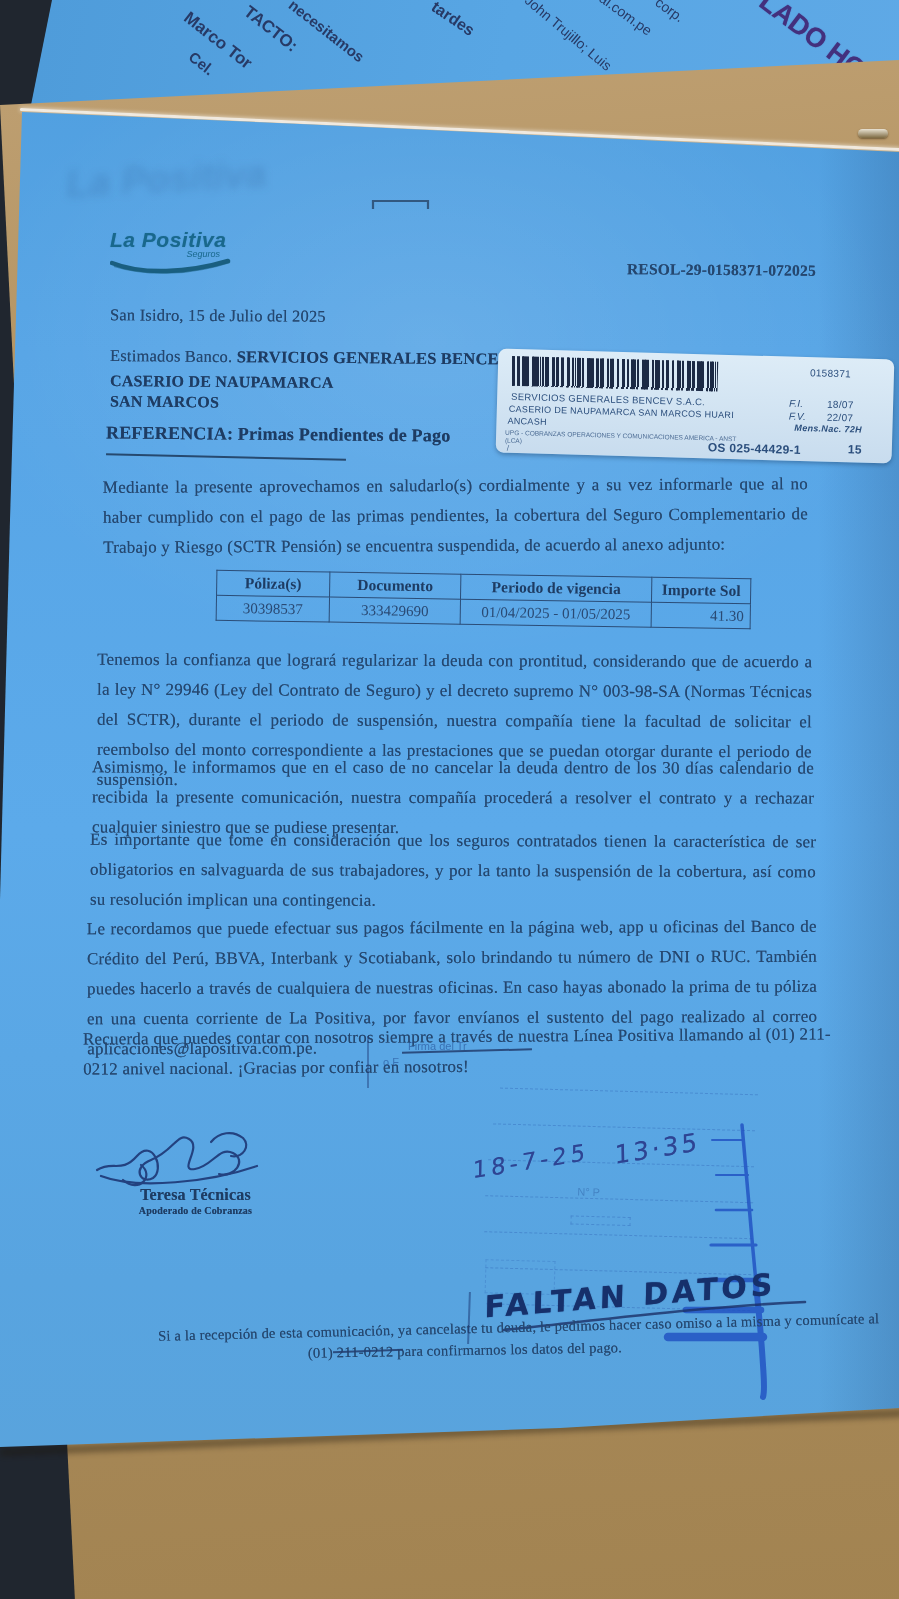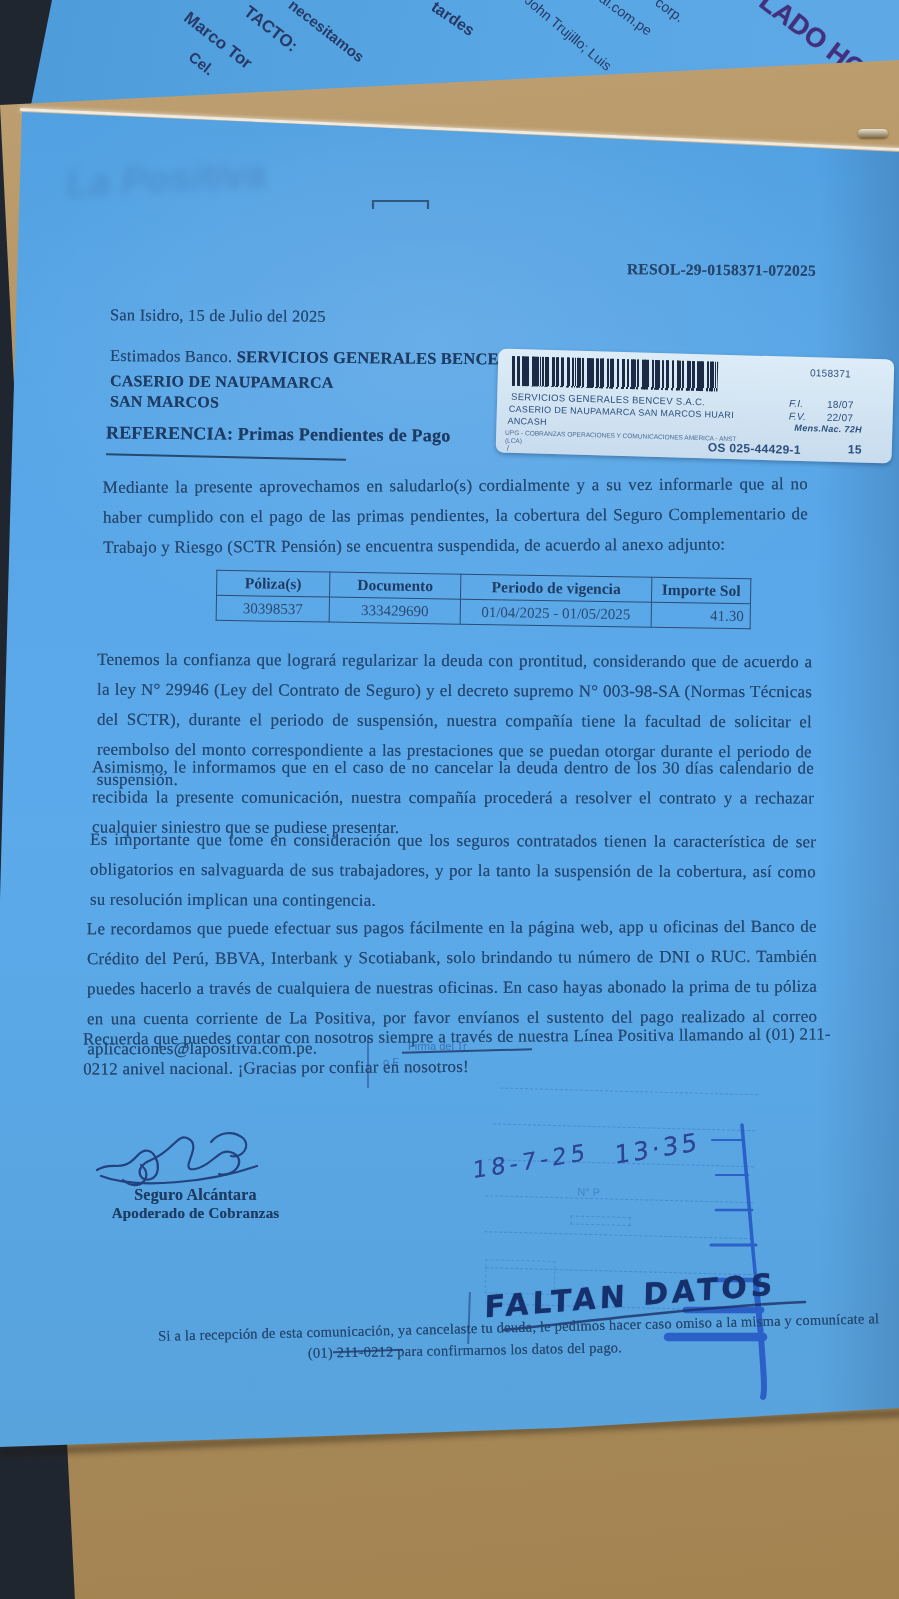--- a/index.html
+++ b/index.html
@@ -109,20 +109,28 @@
   <div class="page-rim"></div>
 
   <div class="letter">
 
     <div class="abs ghost-logo" style="left:66px;top:158px;">La Positiva</div>
 
     <svg class="abs" style="left:370px;top:198px;" width="62" height="13" viewBox="0 0 62 13">
       <path d="M3,11 L3,3 L58,3 L58,11" fill="none" stroke="#2a4a6e" stroke-width="2.2" opacity=".85"></path>
     </svg>
 
+    <div class="abs" style="left:110px;top:228px;">
+      <div class="brand-name">La Positiva</div>
+      <div class="brand-tagline">Seguros</div>
+      <svg width="124" height="18" viewBox="0 0 124 18" style="margin-top:-1px;">
+        <path d="M2,5 C32,17 78,15 118,3" fill="none" stroke="#1a5f80" stroke-width="4.5" stroke-linecap="round"></path>
+        <path d="M4,8 C40,19 84,16 120,4" fill="none" stroke="#1a5f80" stroke-width="2" opacity=".55"></path>
+      </svg>
+    </div>
 
     <div class="abs print" style="left:627px;top:261px;font-size:15.5px;font-weight:bold;transform:rotate(.5deg);">RESOL-29-0158371-072025</div>
 
     <div class="abs print" style="left:110px;top:306px;font-size:16.5px;transform:rotate(.4deg);">San Isidro, 15 de Julio del 2025</div>
     <div class="abs print" style="left:110px;top:348px;font-size:16.5px;transform:rotate(.5deg);white-space:nowrap;"><span>Estimados Banco. </span><span class="bold">SERVICIOS GENERALES BENCEV S.A.C.</span></div>
     <div class="abs print bold" style="left:110px;top:373px;font-size:16px;transform:rotate(.5deg);">CASERIO DE NAUPAMARCA</div>
     <div class="abs print bold" style="left:110px;top:393px;font-size:16px;transform:rotate(.5deg);">SAN MARCOS</div>
 
     <div class="sticker">
       <div class="barcode"></div>
@@ -175,22 +183,22 @@
     <div class="abs stamp-faint" style="left:383px;top:1056px;font-size:11px;">o F</div>
 
     <svg class="abs" style="left:93px;top:1118px;" width="175" height="80" viewBox="0 0 175 80">
       <g fill="none" stroke="#1f3a78" stroke-width="2.2" stroke-linecap="round" opacity=".92">
         <path d="M4,52 C20,42 28,56 44,38 C60,20 72,52 60,60 C48,67 38,50 58,42 C82,32 84,14 96,21 C110,29 84,54 102,51 C120,48 126,28 140,35 C154,42 142,60 126,56"></path>
         <path d="M8,58 C44,72 118,64 164,48"></path>
         <path d="M30,62 C46,76 62,58 48,47"></path>
         <path d="M118,24 C126,14 140,12 150,20 C158,28 150,40 138,38"></path>
       </g>
     </svg>
-    <div class="abs print bold" style="left:93px;top:1186px;width:205px;text-align:center;font-size:16px;">Seguro Alcántara</div>
-    <div class="abs print bold" style="left:78px;top:1205px;width:235px;text-align:center;font-size:15px;">Apoderado de Cobranzas</div>
+    <div class="abs print bold" style="left:93px;top:1186px;width:205px;text-align:center;font-size:16px;">Teresa Técnicas</div>
+    <div class="abs print bold" style="left:78px;top:1205px;width:235px;text-align:center;font-size:10px;">Apoderado de Cobranzas</div>
 
     <div class="abs hand" style="left:472px;top:1148px;font-size:23px;letter-spacing:4px;transform:rotate(-9deg) skewX(-10deg);">18-7-25</div>
     <div class="abs hand" style="left:614px;top:1134px;font-size:25px;letter-spacing:3px;transform:rotate(-9deg) skewX(-8deg);">13·35</div>
 
     <div class="abs" style="left:485px;top:1075px;width:290px;height:260px;transform:rotate(1.5deg);">
       <div class="dash-line" style="left:12px;top:16px;width:258px;"></div>
       <div class="dash-line" style="left:6px;top:52px;width:262px;"></div>
       <div class="dash-line" style="left:2px;top:88px;width:266px;"></div>
       <div class="dash-line" style="left:0px;top:124px;width:268px;"></div>
       <div class="dash-line" style="left:0px;top:160px;width:268px;"></div>

